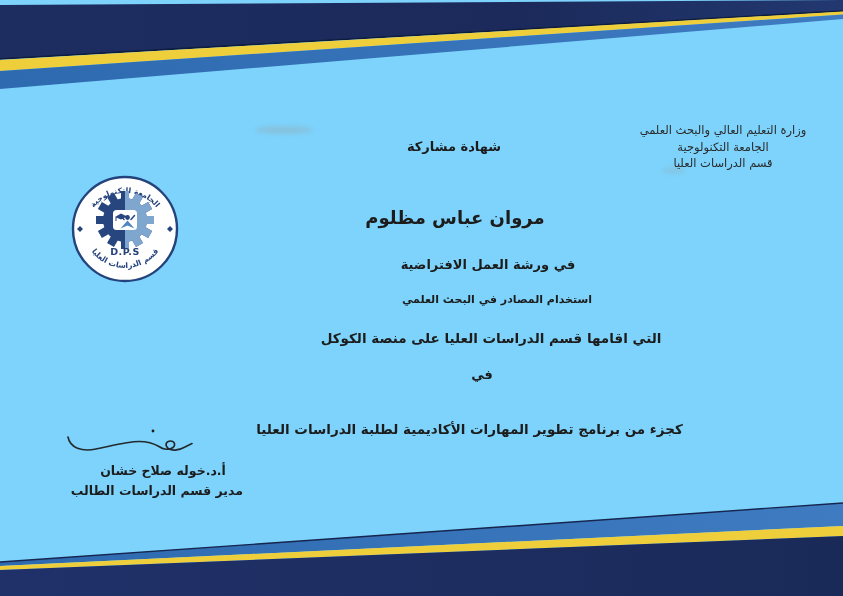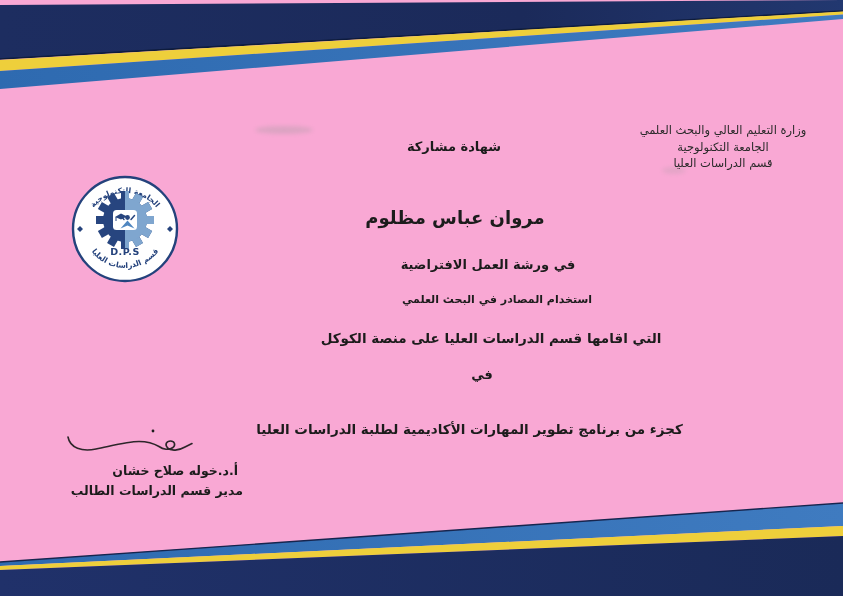--- a/index.html
+++ b/index.html
@@ -1,19 +1,19 @@
 <!DOCTYPE html>
 <html lang="ar"><head>
 <meta charset="utf-8">
 <style>
   html,body{margin:0;padding:0;}
   body{background:#888;font-family:"DejaVu Sans",sans-serif;}
   .page{
     position:relative;width:843px;height:596px;margin:0 auto;
-    background:#f9a8d4;overflow:hidden;
+    background:#7dd3fc;overflow:hidden;
   }
   .bands{position:absolute;inset:0;width:843px;height:596px;z-index:0;}
   .content{position:absolute;inset:0;z-index:1;}
   .line{
     position:absolute;left:0;width:843px;text-align:center;
     font-weight:bold;color:#1c1c1c;direction:rtl;white-space:nowrap;
     font-size:13px;line-height:1.25;margin-left:48px;
   }
   .ministry{
     position:absolute;left:612px;top:122px;width:222px;
@@ -22,21 +22,21 @@
   }
   .title-line{top:139px;width:812px;}
   .confirm-line{top:186px;width:812px;}
   .name-line{top:207px;width:814px;font-size:18px;letter-spacing:1px;}
   .workshop-intro{top:257px;left:37px;width:806px;}
   .workshop-title{top:293px;left:55px;width:788px;font-size:11px;}
   .organizer-line{top:330px;left:43px;width:800px;font-size:13.5px;}
   .prep-line{top:367px;left:24px;width:820px;}
   .date-line{top:397px;direction:ltr;font-size:13.5px;}
   .program-line{top:421px;font-size:13.5px;}
-  .sig-name{top:463px;left:40px;width:150px;font-size:12.5px;text-align:right;}
+  .sig-name{top:463px;left:40px;width:150px;font-size:12.5px;}
   .sig-title{top:483px;left:40px;width:155px;font-size:12.5px;}
   .logo{position:absolute;left:70px;top:174px;width:110px;height:110px;}
   .signature-svg{position:absolute;left:55px;top:420px;width:145px;height:45px;}
   .smudge{position:absolute;background:#9a9a9a;opacity:.3;filter:blur(2px);border-radius:50%;}
   .smudge.s1{left:255px;top:126px;width:58px;height:8px;}
   .smudge.s2{left:662px;top:167px;width:24px;height:7px;opacity:.22;}
 </style>
 </head>
 <body>
 

